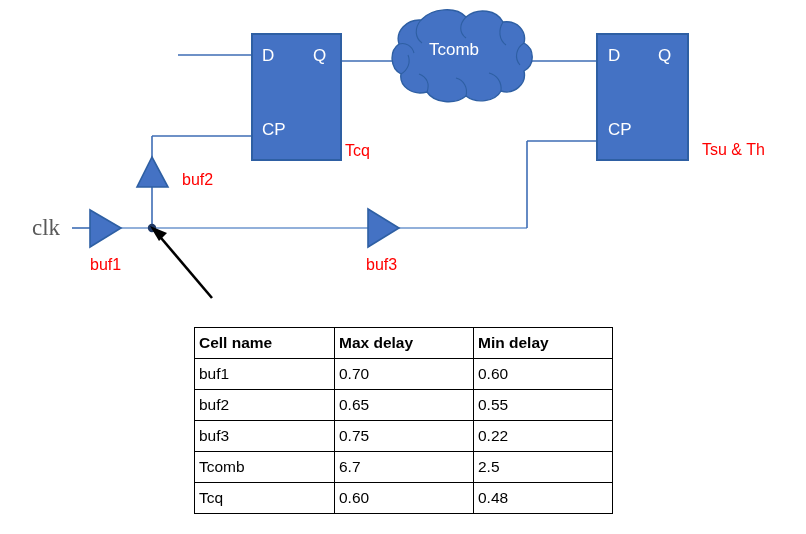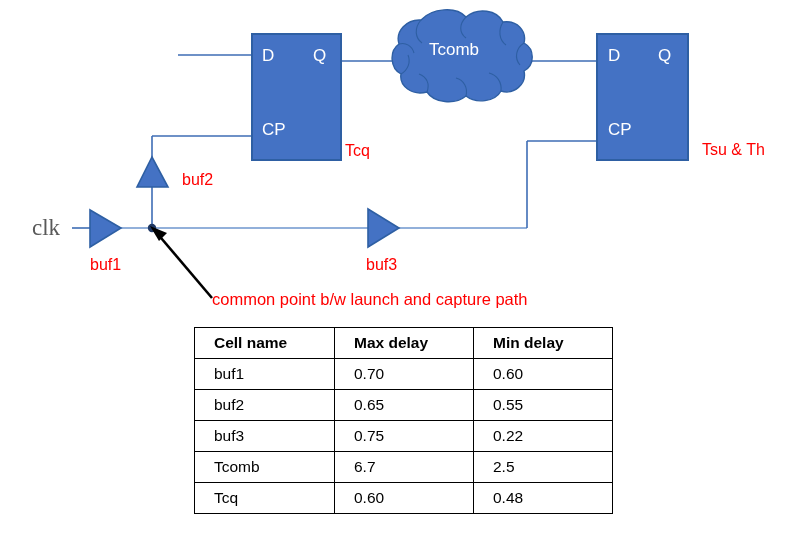--- a/index.html
+++ b/index.html
@@ -64,21 +64,21 @@
     position: absolute;
     left: 194px;
     top: 327px;
     border-collapse: collapse;
     table-layout: fixed;
     background: #ffffff;
   }
   #delay-table td, #delay-table th {
     border: 1px solid #000000;
     height: 30px;
-    padding: 0 0 0 19px;
+    padding: 0 0 0 4px;
     text-align: left;
     vertical-align: middle;
     font-size: 15.5px;
     font-family: "Liberation Sans", sans-serif;
     color: #000000;
     font-weight: normal;
   }
   #delay-table th {
     font-weight: bold;
   }
@@ -162,21 +162,20 @@
 
   <div class="lbl red-label" style="left:345px; top:143px;">Tcq</div>
   <div class="lbl red-label" style="left:702px; top:142px;">Tsu &amp; Th</div>
 
   <div class="lbl clk-label" style="left:32px; top:216px;">clk</div>
 
   <div class="lbl red-label" style="left:90px; top:257px;">buf1</div>
   <div class="lbl red-label" style="left:182px; top:172px;">buf2</div>
   <div class="lbl red-label" style="left:366px; top:257px;">buf3</div>
 
-  <div class="lbl red-annot" style="left:212px; top:291px;">common point b/w launch and capture path</div>
 
   <table id="delay-table">
     <colgroup>
       <col class="col-a">
         <col class="col-b">
         <col class="col-c">
     </colgroup>
     <thead>
       <tr>
         <th>Cell name</th>

